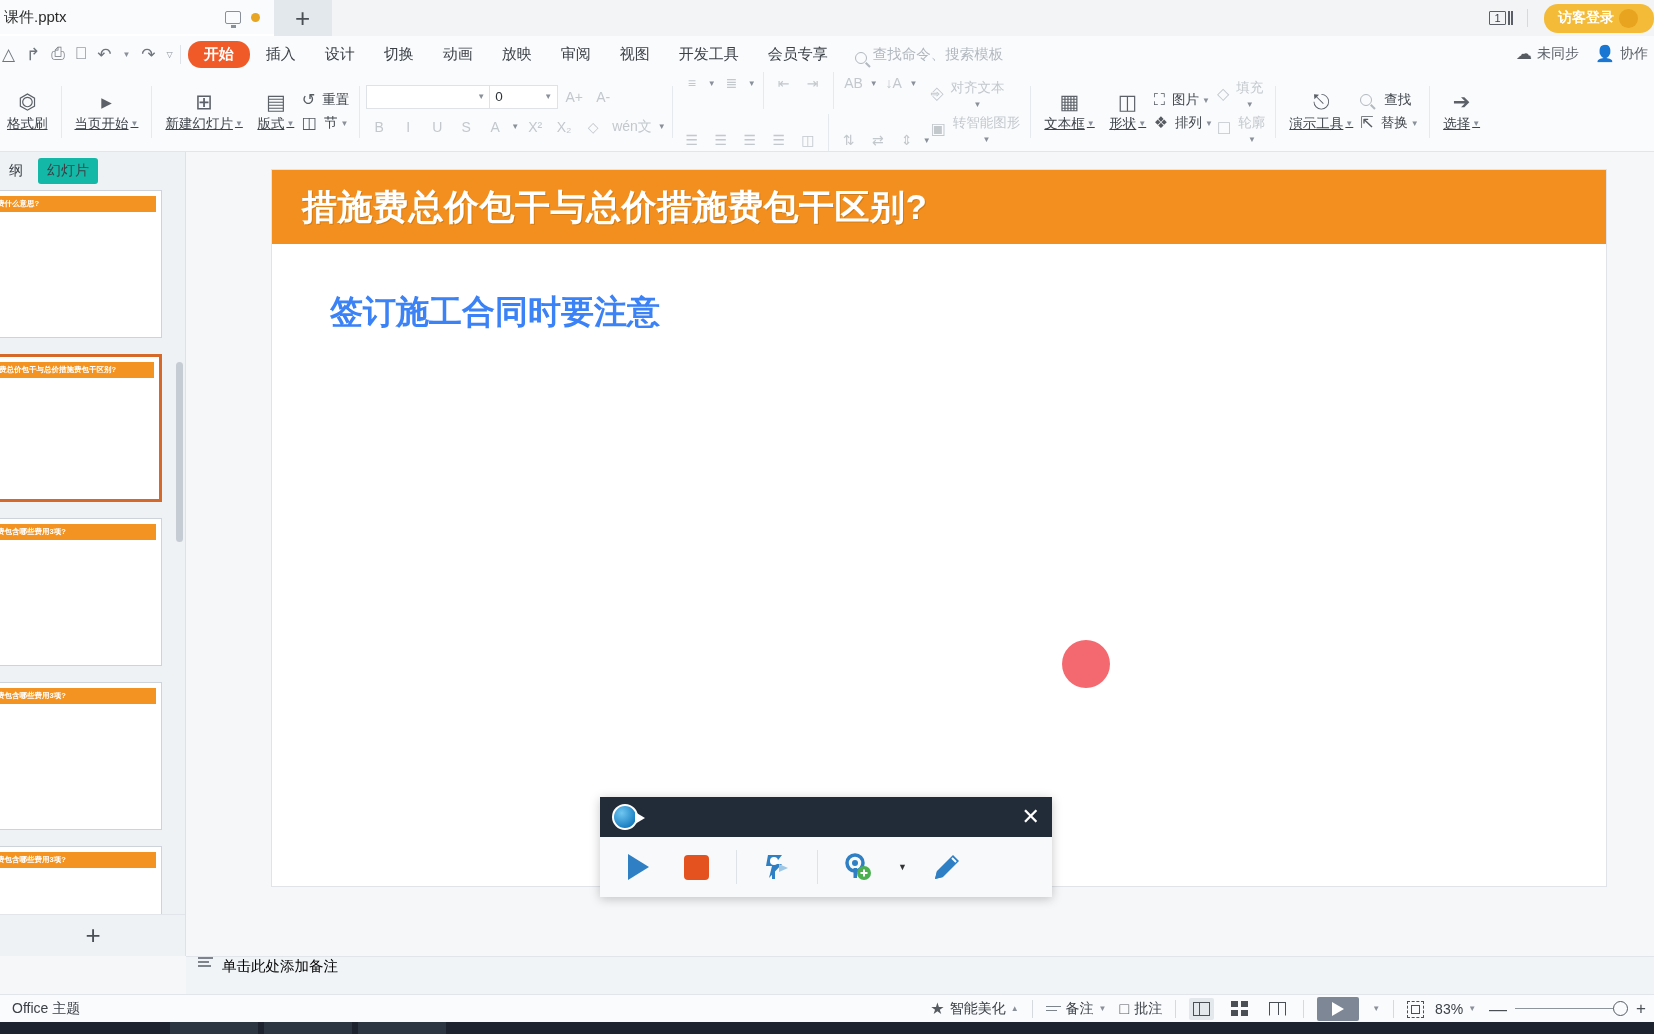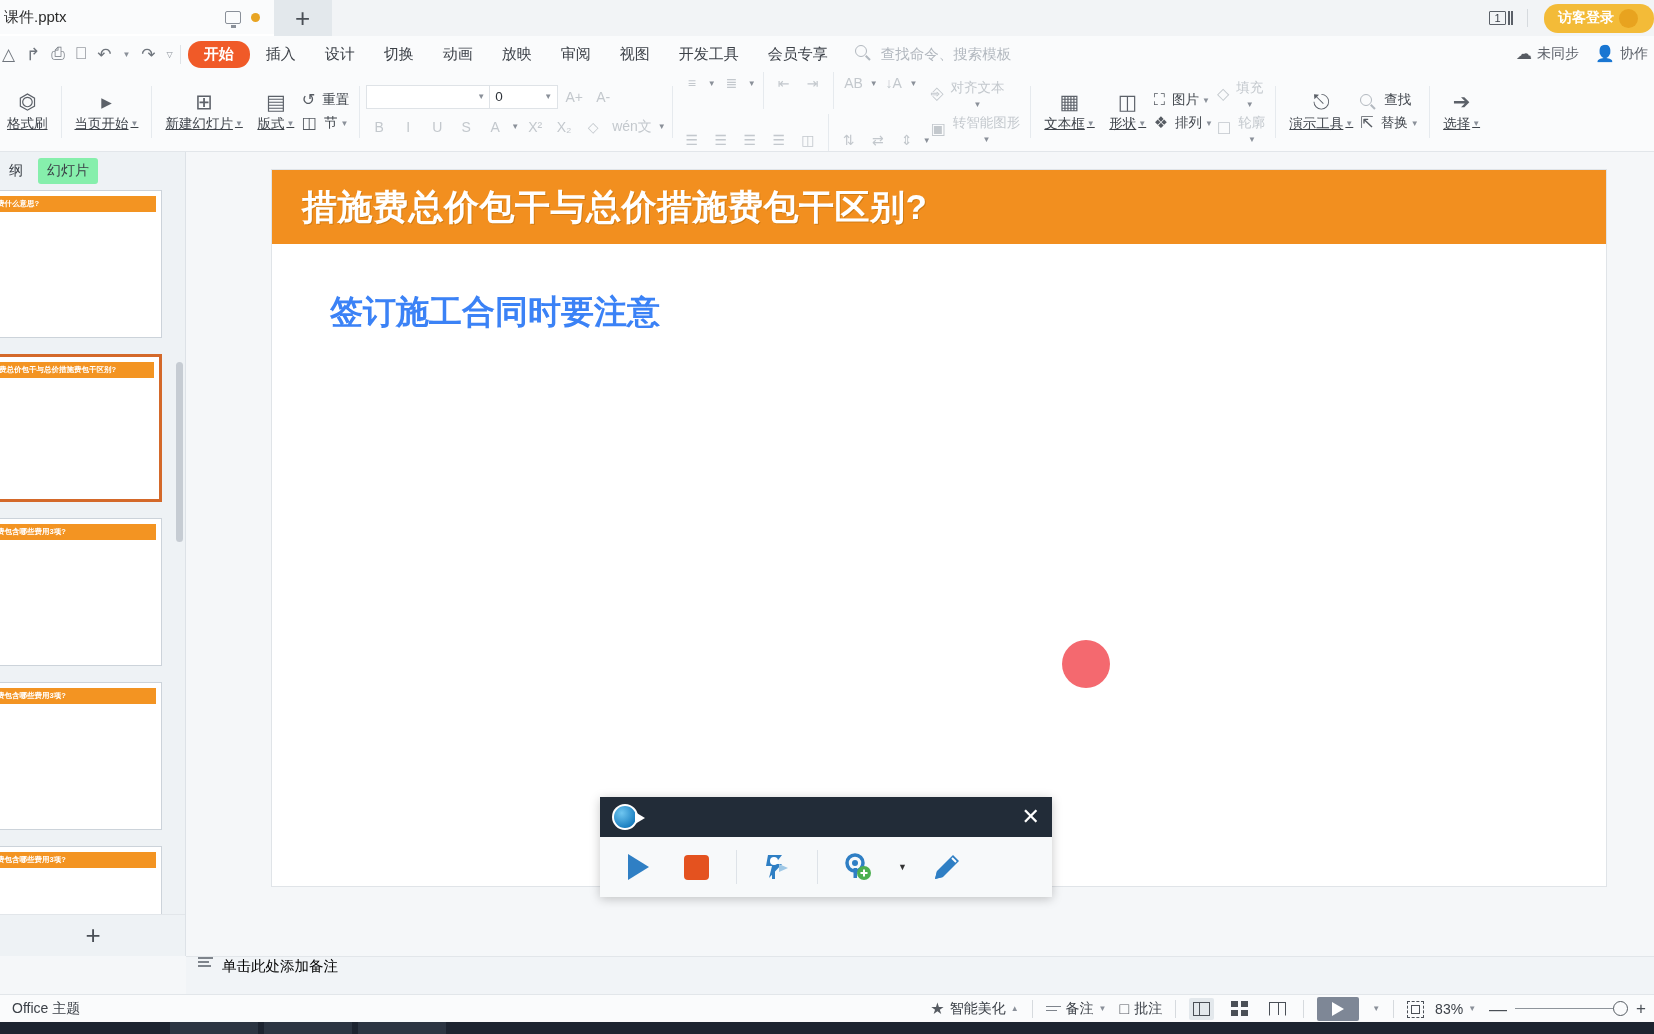--- a/index.html
+++ b/index.html
@@ -50,21 +50,21 @@
   .qatrow {
     position: absolute; left: 0; top: 36px; width: 1654px; height: 36px;
     display: flex; align-items: center; background: #fafbfc;
   }
   .qat { display: flex; align-items: center; gap: 11px; padding-left: 2px; color:#50555c; }
   .qat .gi { font-size: 17px; color: #6f757d; }
   .qat-sep { width: 1px; height: 19px; background: #dfe3e7; margin: 0 7px; }
   .tabs { display: flex; align-items: center; gap: 3px; }
   .rtab { font-size: 15px; color: #3c4148; padding: 4px 13px; border-radius: 13px; white-space: nowrap; }
   .rtab.active { background: #f05a28; color: #fff; font-weight: bold; padding: 4px 16px; }
-  .searchbox { display: flex; align-items: flex-start; gap: 14px; margin-left: 14px; color: #b2b8bf; font-size: 14.5px; }
+  .searchbox { display: flex; align-items: flex-end; gap: 6px; margin-left: 14px; color: #b2b8bf; font-size: 14.5px; }
   .mag { width: 12px; height: 12px; border: 1.6px solid #b2b8bf; border-radius: 50%; position: relative; }
   .mag::after { content:""; position:absolute; right:-5px; bottom:-3px; width:6px; height:1.6px; background:#b2b8bf; transform: rotate(45deg); }
   .qat-right { margin-left: auto; display: flex; align-items: center; gap: 16px; padding-right: 6px; color: #5b6068; font-size: 14px; }
   .qr-item { display: flex; align-items: center; gap: 5px; }
 
   
   .ribbon {
     position: absolute; left: 0; top: 72px; width: 1654px; height: 80px;
     background: #fafbfc; border-bottom: 1px solid #e2e6ea;
     display: flex; align-items: center; overflow: hidden;
@@ -94,21 +94,21 @@
   .glyph.dim { color: #c3c8cd; }
   .bigicon { font-size: 21px; color: #5c6169; line-height: 1; }
 
   
   .sidebar {
     position: absolute; left: 0; top: 152px; width: 186px; bottom: 78px;
     background: #eef2f5; border-right: 1px solid #dde2e7; overflow: hidden;
   }
   .sb-tabs { display: flex; align-items: center; gap: 6px; height: 38px; padding-left: 0px; }
   .sb-tab { font-size: 14px; color: #3c4148; padding: 4px 9px; border-radius: 3px; }
-  .sb-tab.active { background: #86efac; text-align: right; }
+  .sb-tab.active { background: #14b8a6; text-align: right; }
   .thumbs { position: absolute; left: 0; right: 0; top: 38px; bottom: 0; overflow: hidden; }
   .thumb {
     position: relative; margin: 0 0 16px -24px; width: 186px; height: 148px;
     background: #fff; border: 1px solid #ccd3da;
   }
   .thumb.sel { border: 3px solid #d4692a; }
   .th-band { position: absolute; left: 3px; right: 5px; top: 5px; height: 16px; background: #f39422; }
   .th-band span {
     font-size: 7.5px; color: #fff; font-weight: bold; padding-left: 2px;
     line-height: 16px; white-space: nowrap; overflow: hidden; display: block;

